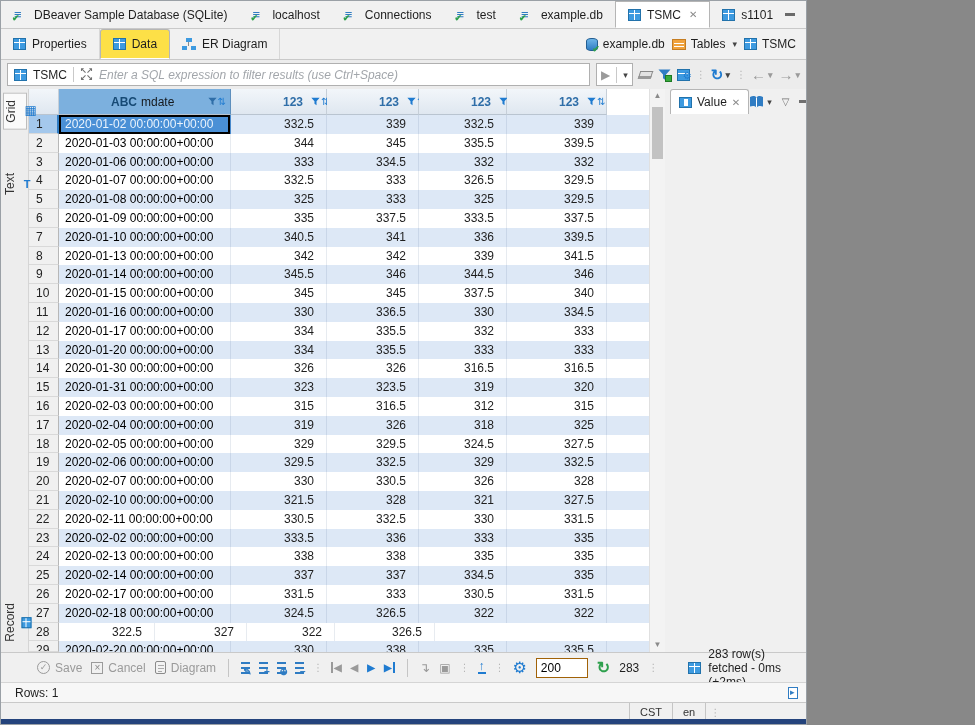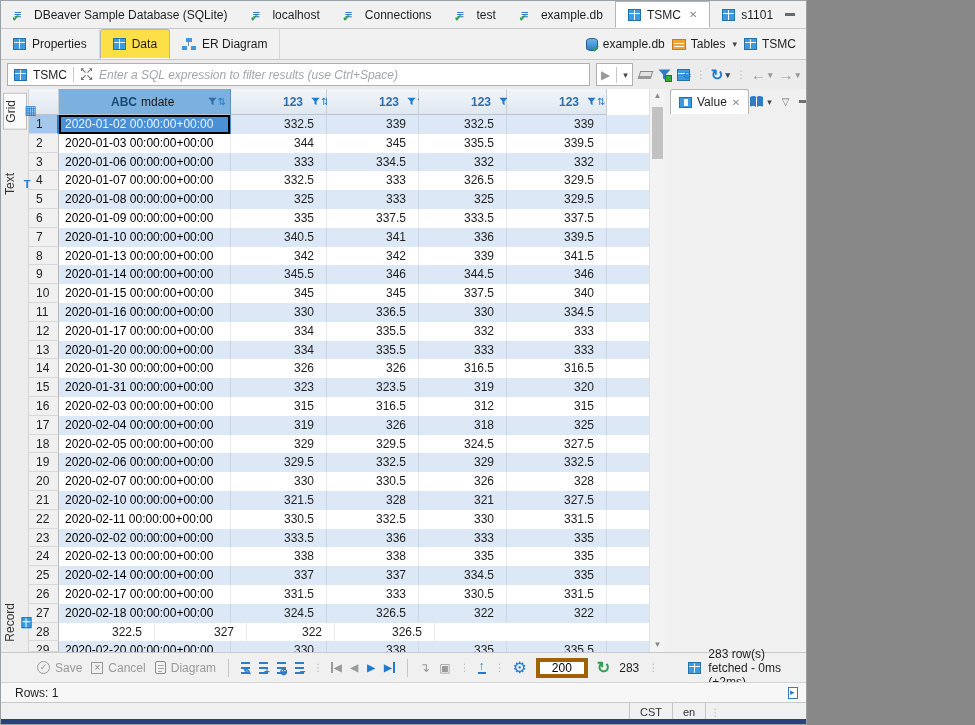--- a/index.html
+++ b/index.html
@@ -167,21 +167,21 @@
   .strip-btn.selected { border:1px solid #7ab0dd; background:#dcebf8; }
 
   
   .toolbar { position:absolute; left:0; top:651px; right:0; height:30px; background:#f0f0f0; border-top:1px solid #c9c9c9; display:flex; align-items:center; padding:0 8px 0 36px; gap:9px; }
   .tb-label { display:flex; align-items:center; gap:5px; color:#9a9a9a; }
   .tb-sep { width:1px; height:18px; background:#c5c5c5; margin:0 3px; }
   .tb-dots { color:#b5b5b5; font-size:10px; letter-spacing:-1px; }
   .nav { font-size:10px; font-weight:bold; }
   .nav.first { border-left:2px solid currentColor; padding-left:1px; }
   .nav.last { border-right:2px solid currentColor; padding-right:1px; }
-  .fetch-input { width:52px; height:20px; border:4px solid #a16207; font:12px "Liberation Sans",sans-serif; padding:0 4px;text-align:center; }
+  .fetch-input { width:52px; height:20px; border:1px solid #a16207; font:12px "Liberation Sans",sans-serif; padding:0 4px; }
   .fetch-status { display:flex; align-items:center; gap:7px; color:#1e1e1e; margin-left:22px; }
 
   
   .rowsline { position:absolute; left:0; top:681px; right:0; height:20px; background:#f7f7f7; border-top:1px solid #d5d5d5; display:flex; align-items:center; padding:0 8px 0 14px; }
   .rowsline .right { margin-left:auto; }
   .statusbar { position:absolute; left:0; top:701px; right:0; height:19px; background:#f0f0f0; border-top:1px solid #c9c9c9; display:flex; align-items:center; font-size:11px; color:#333; }
   .sb-group { position:absolute; left:628px; display:flex; align-items:center; height:100%; }
   .sb-cell { padding:0 10px; border-left:1px solid #c5c5c5; border-right:1px solid #c5c5c5; height:100%; display:flex; align-items:center; }
   .sb-cell + .sb-cell { border-left:none; }
   .navy { position:absolute; left:0; right:0; bottom:0; height:5px; background:#24437c; }

